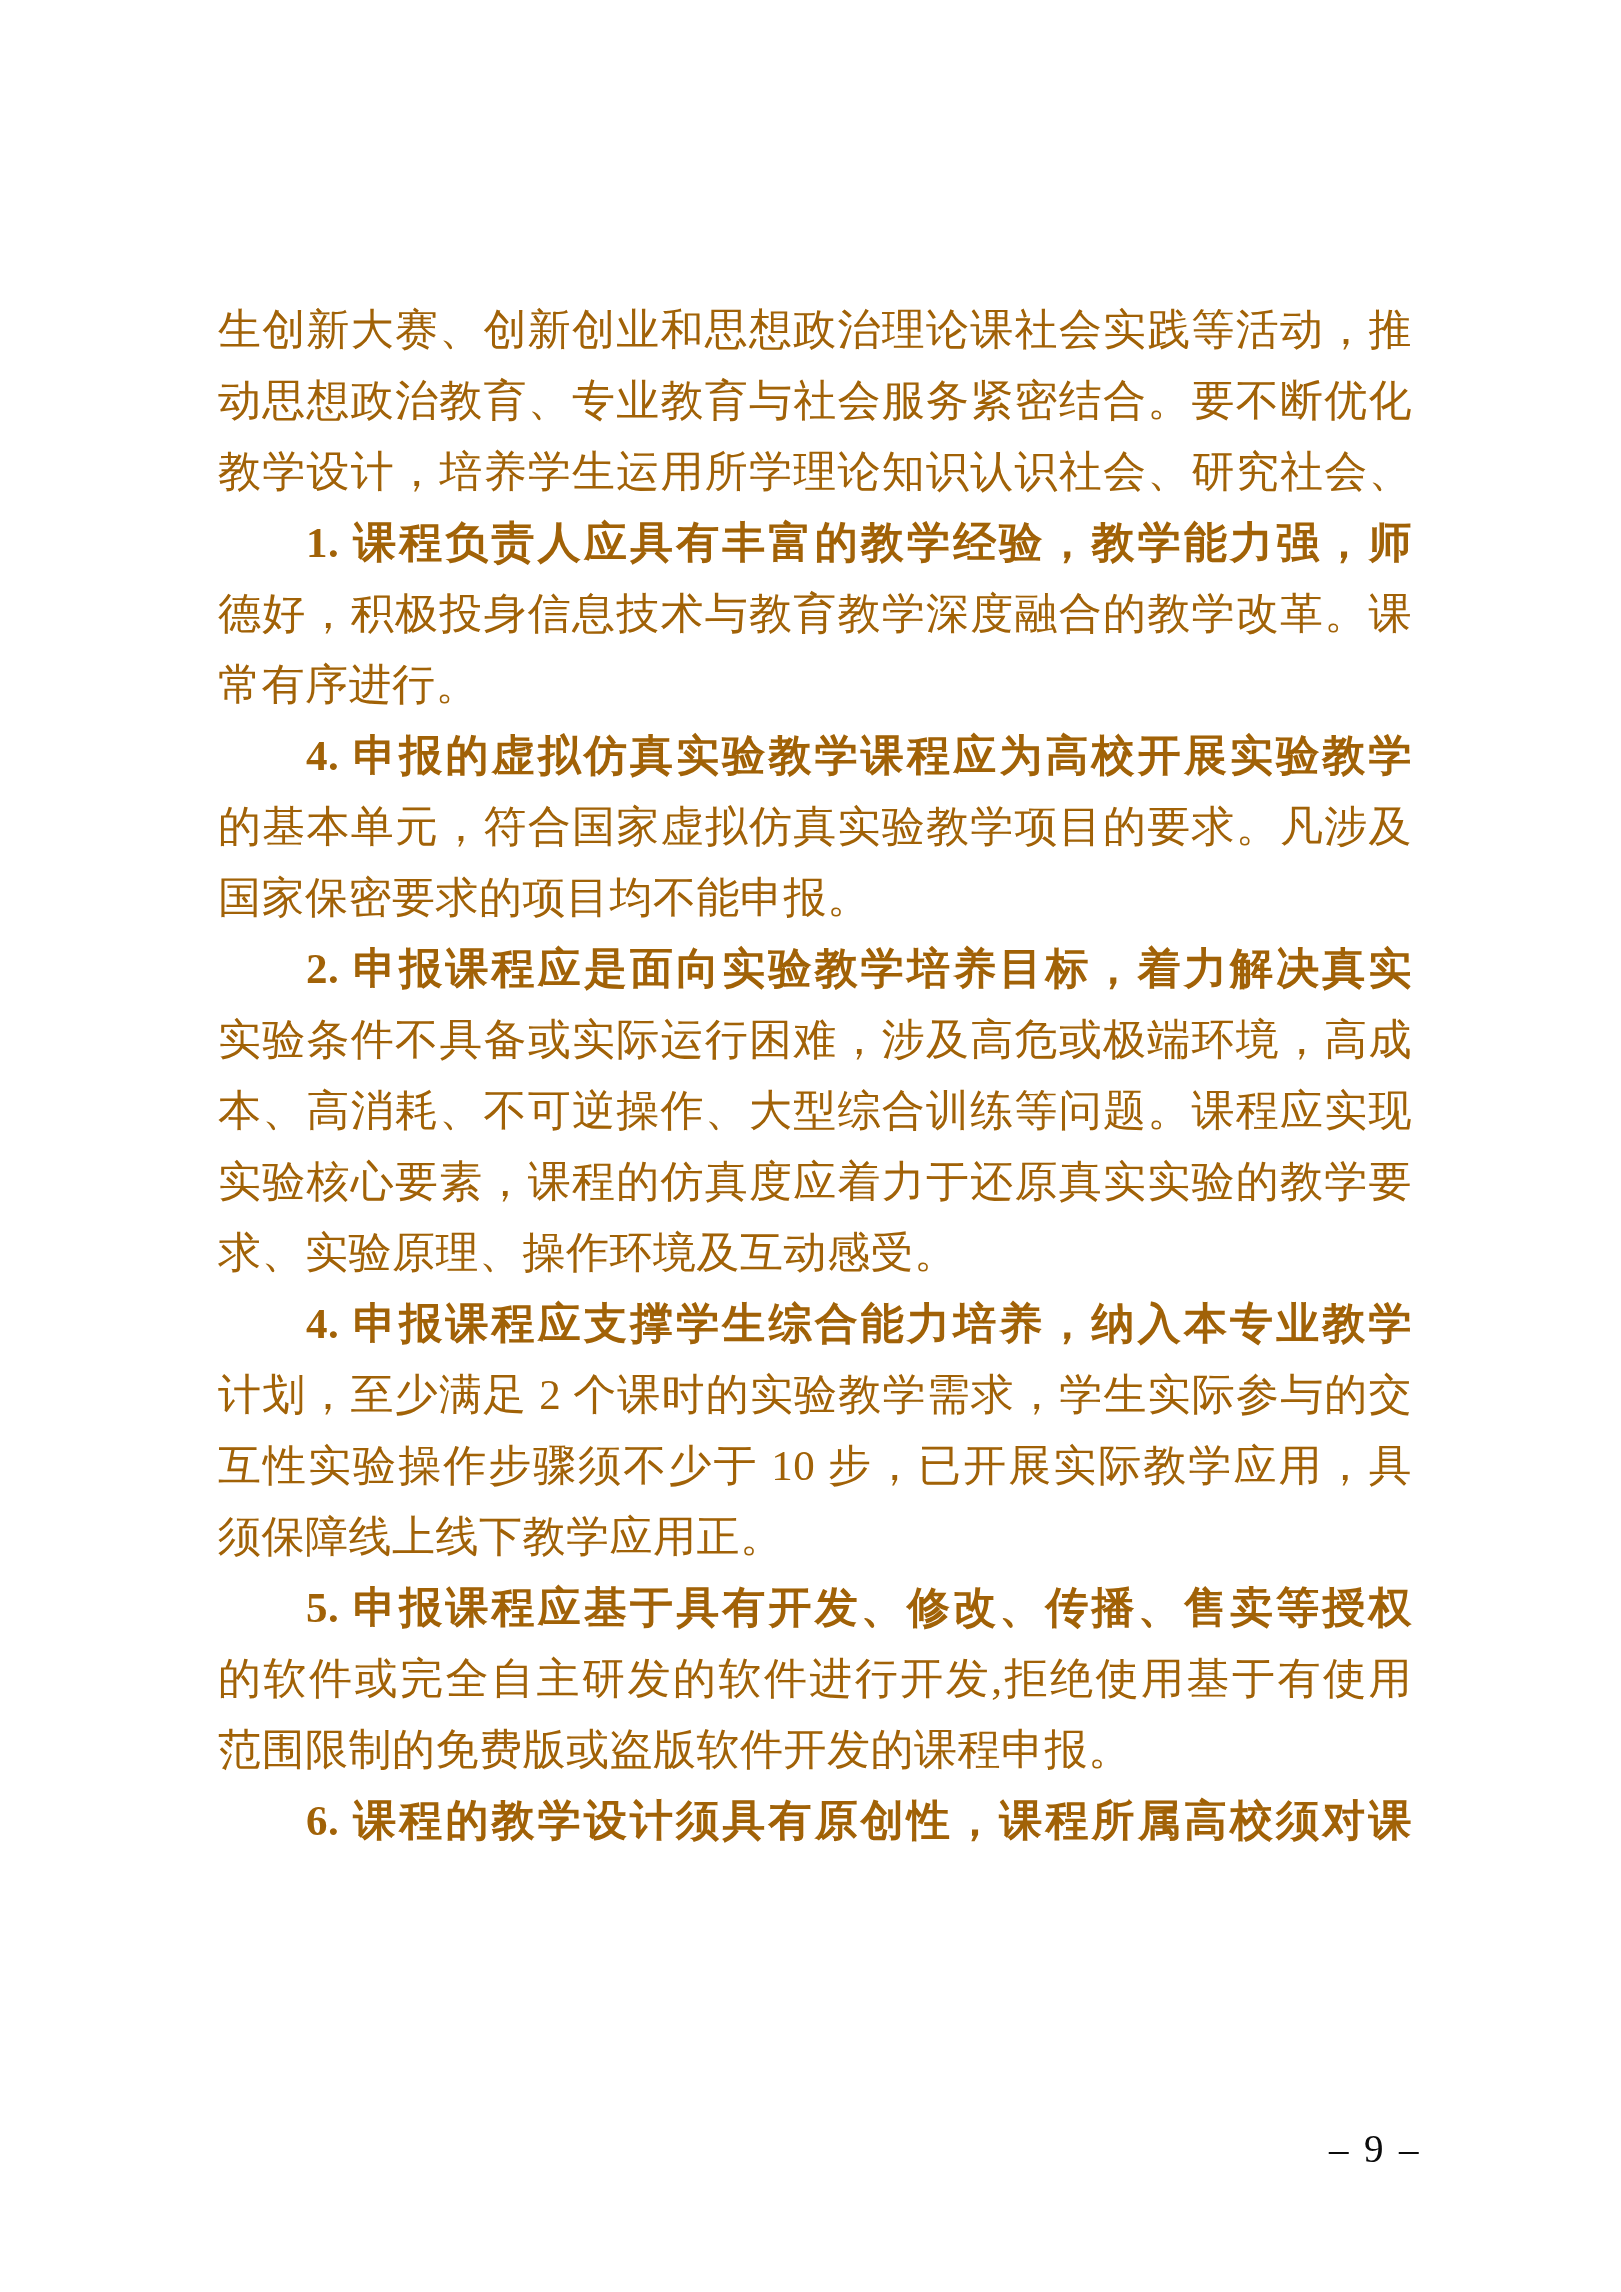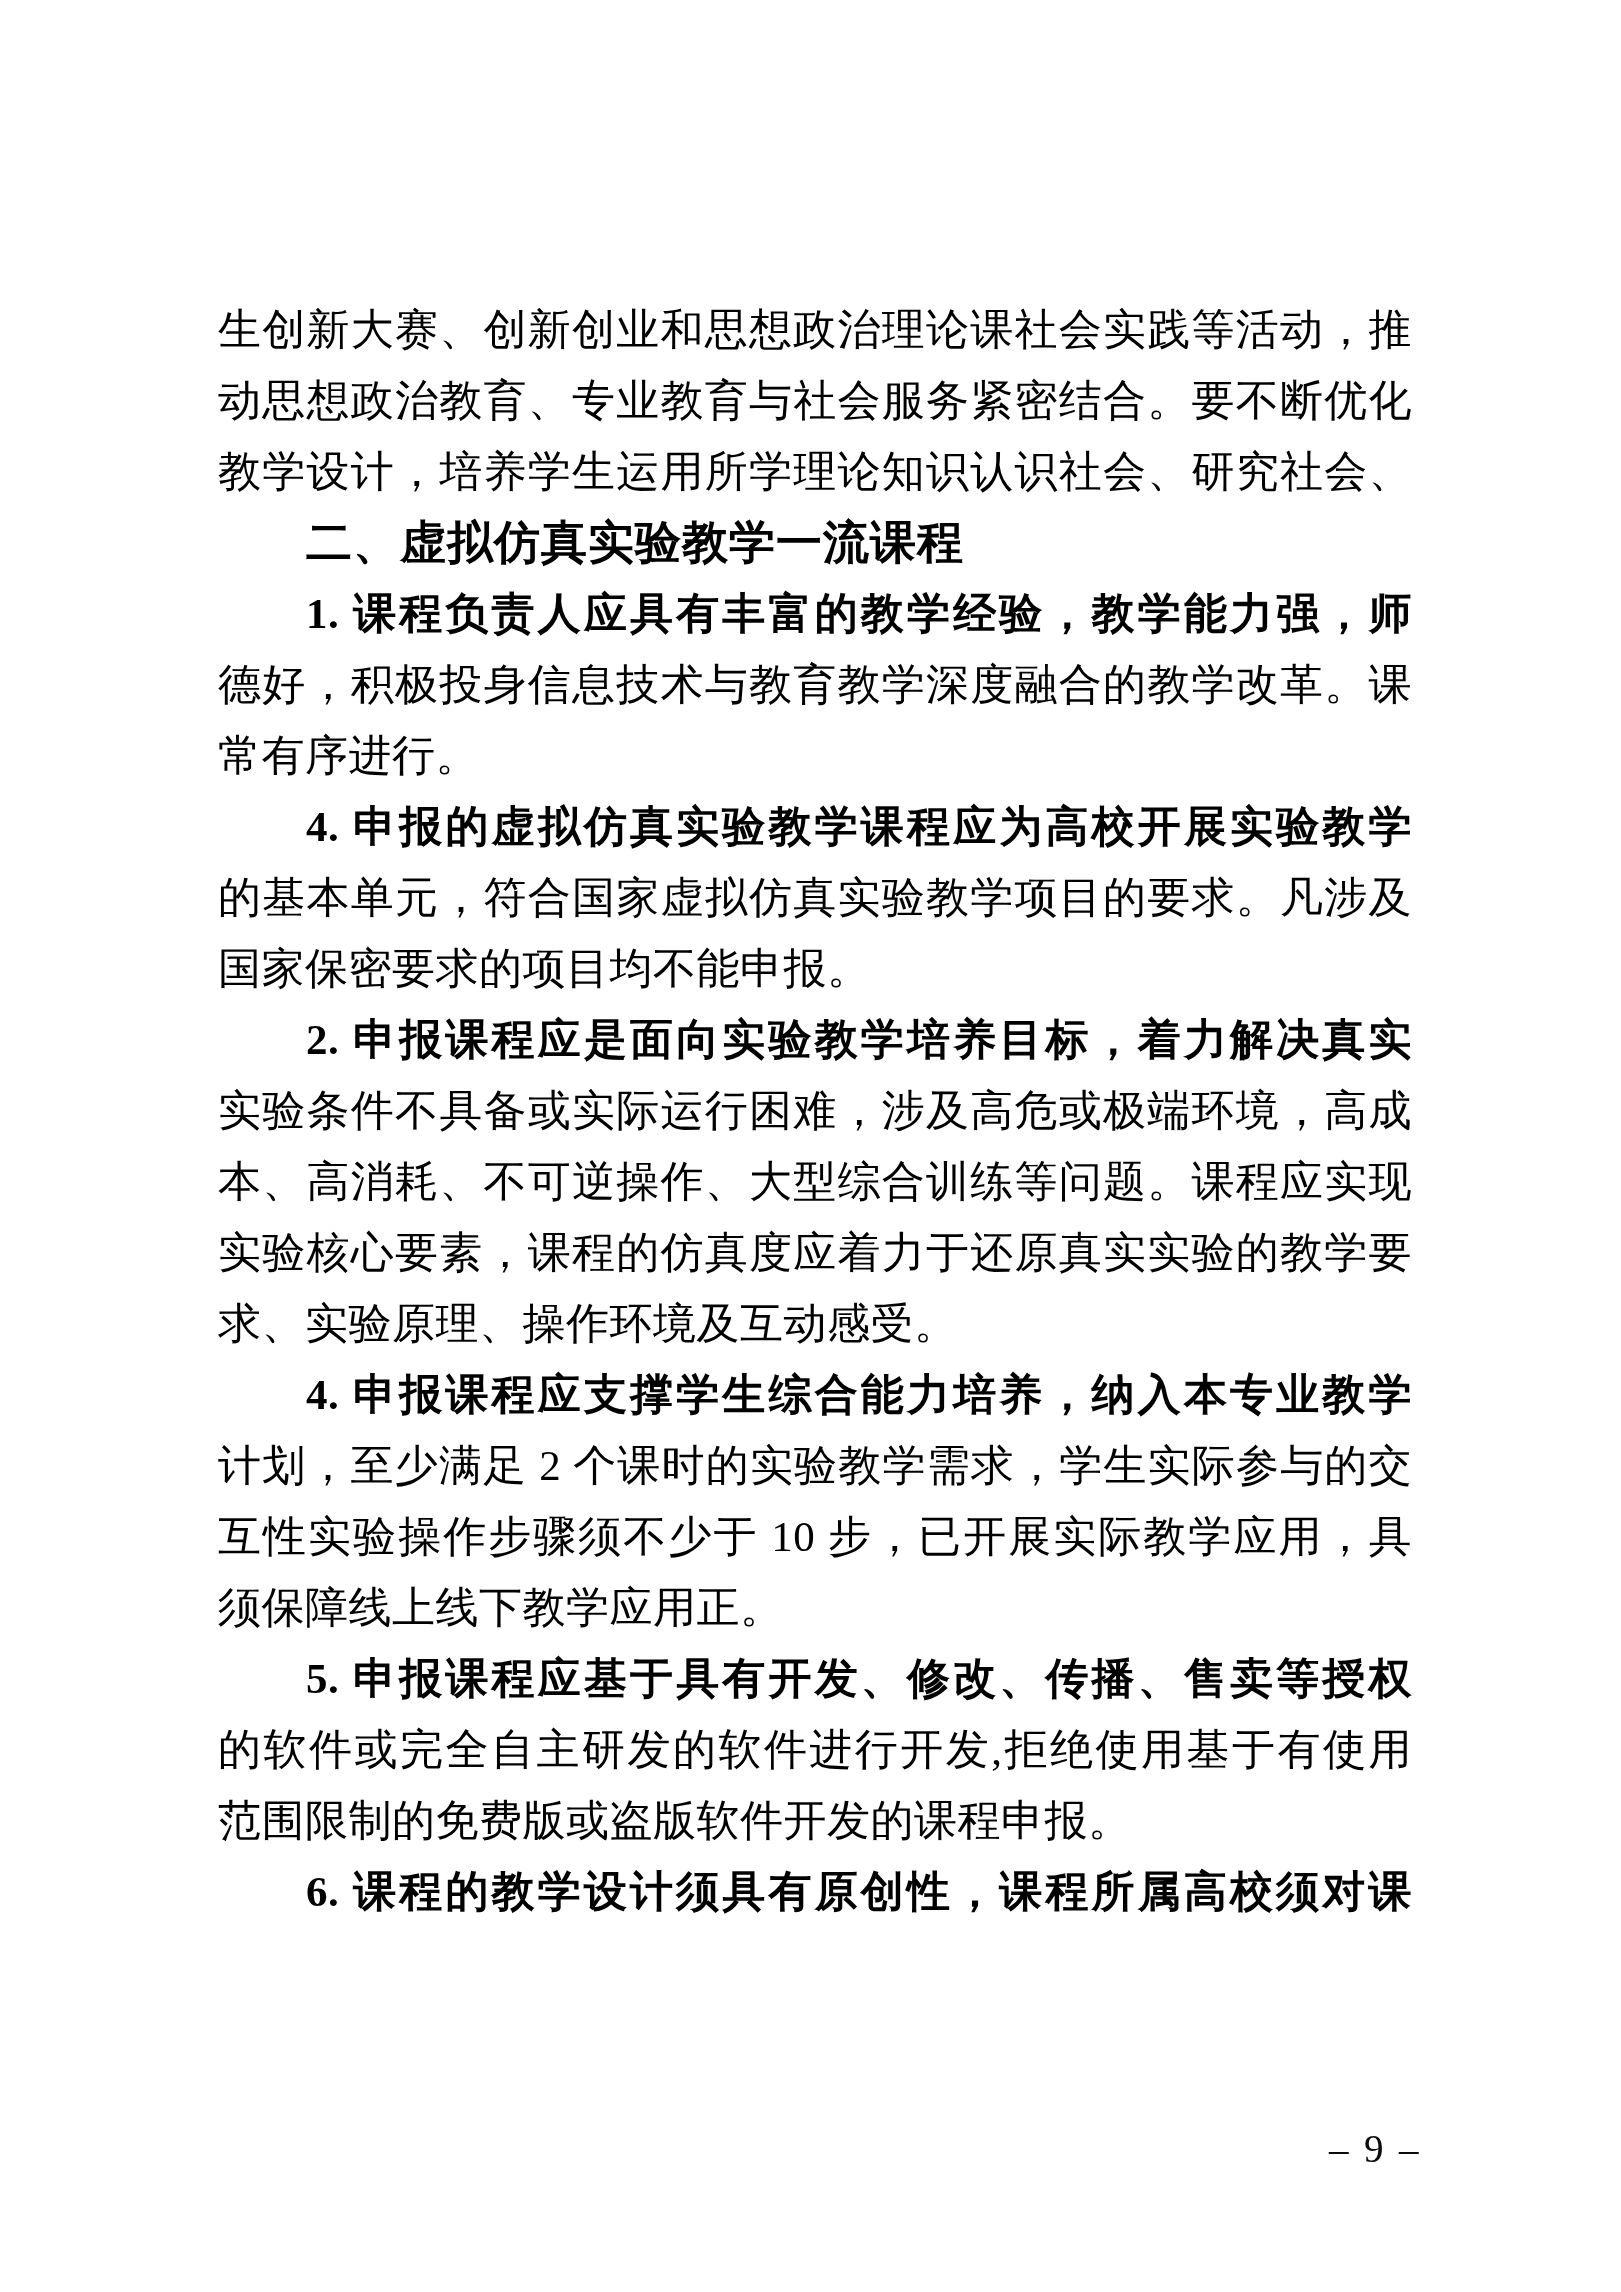--- a/index.html
+++ b/index.html
@@ -23,21 +23,21 @@
     width: 1194px;
   }
   .ln {
     height: 71px;
     line-height: 71px;
     font-size: 43px;
     letter-spacing: 0.5px;
     text-align: justify;
     text-align-last: justify;
     white-space: normal;
-    color: #000000;
+    color: #a16207;
   }
   .jleft {
     text-align-last: left;
   }
   .ind {
     text-indent: 88px;
     font-weight: bold;
   }
   .hd {
     font-family: "Liberation Sans", "DejaVu Sans", sans-serif;
@@ -63,21 +63,20 @@
 </head>
 <body>
 
 <div class="page">
   <div class="body-text">
 
     <div class="ln">生创新大赛、创新创业和思想政治理论课社会实践等活动，推</div>
     <div class="ln">动思想政治教育、专业教育与社会服务紧密结合。要不断优化</div>
     <div class="ln">教学设计，培养学生运用所学理论知识认识社会、研究社会、</div>
 
-    <div class="ln hd ind">二、虚拟仿真实验教学一流课程</div>
 
     <div class="ln ind">1. 课程负责人应具有丰富的教学经验，教学能力强，师</div>
     <div class="ln">德好，积极投身信息技术与教育教学深度融合的教学改革。课</div>
     <div class="ln jleft">常有序进行。</div>
 
     <div class="ln ind">4. 申报的虚拟仿真实验教学课程应为高校开展实验教学</div>
     <div class="ln">的基本单元，符合国家虚拟仿真实验教学项目的要求。凡涉及</div>
     <div class="ln jleft">国家保密要求的项目均不能申报。</div>
 
     <div class="ln ind">2. 申报课程应是面向实验教学培养目标，着力解决真实</div>

